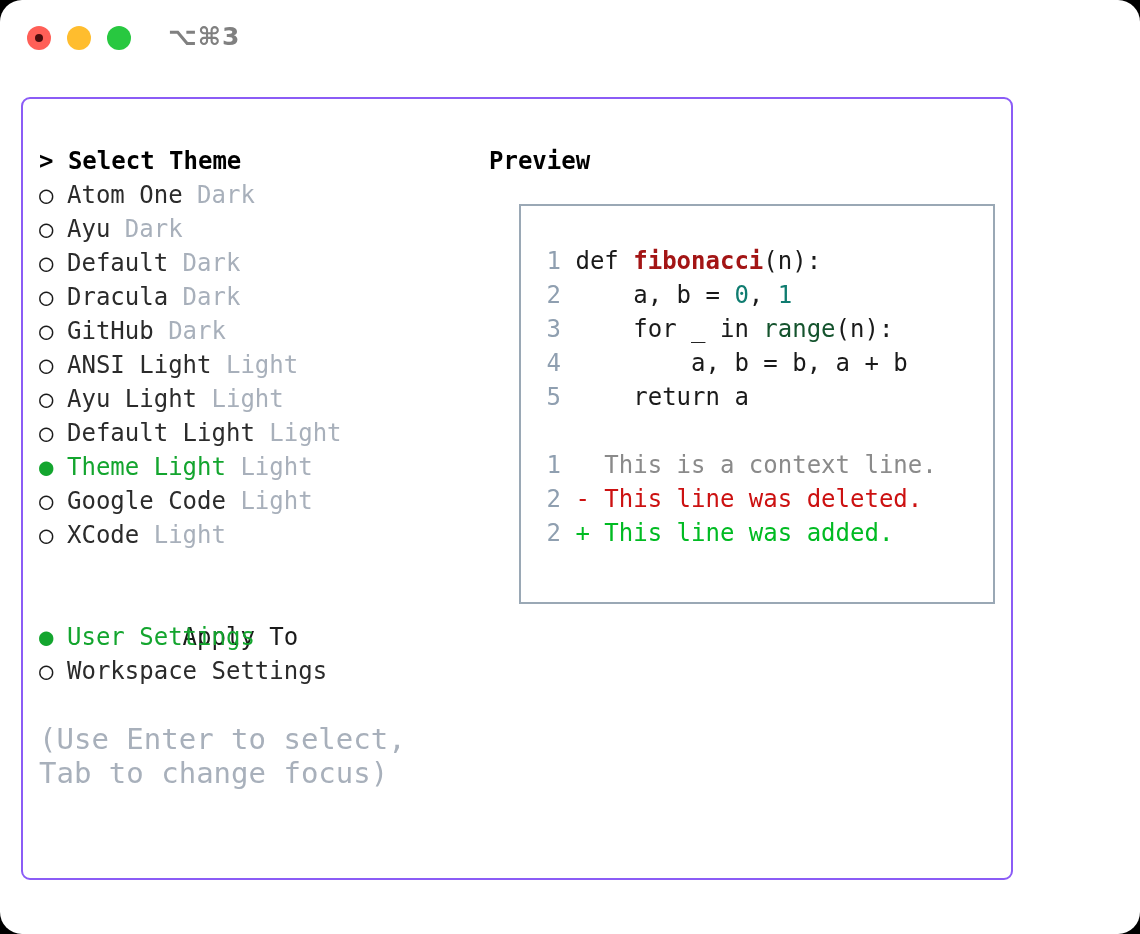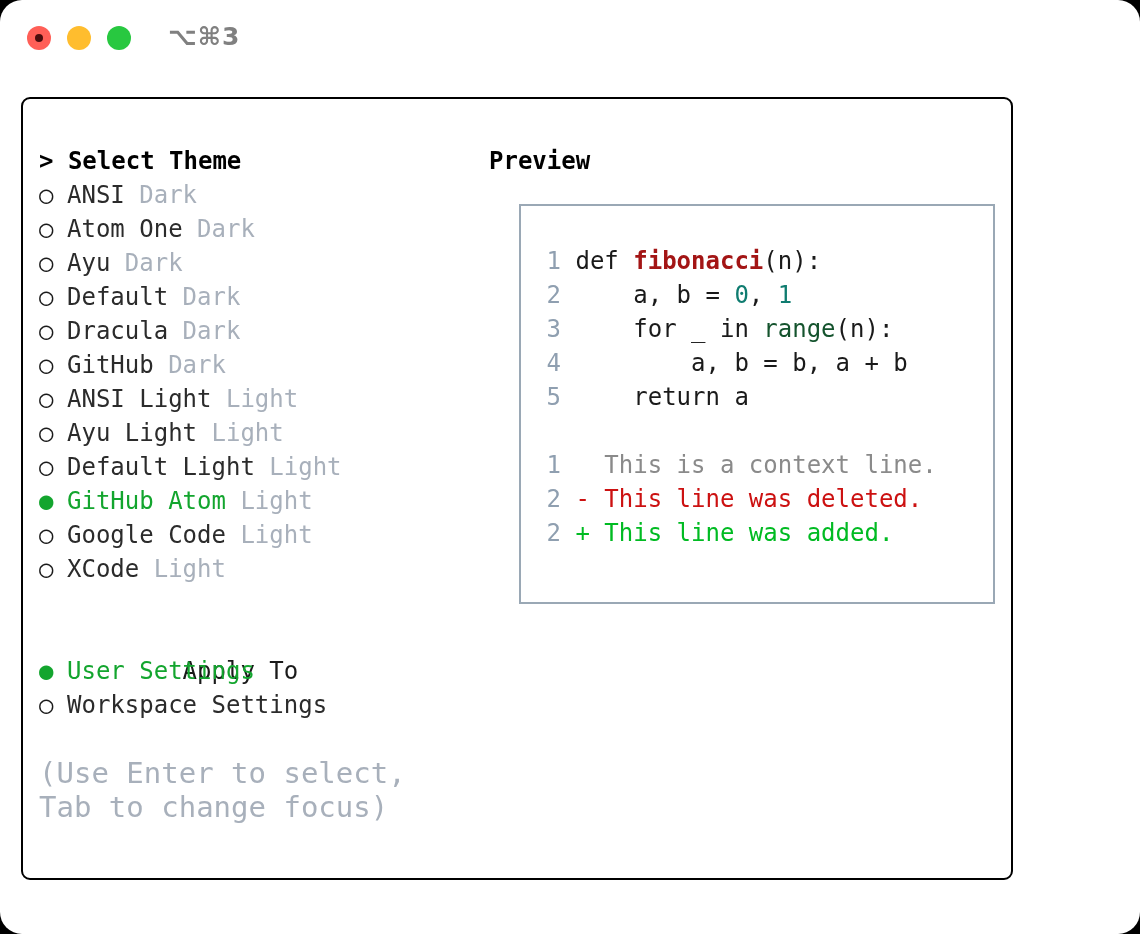--- a/index.html
+++ b/index.html
@@ -62,21 +62,21 @@
     white-space: pre;
   }
 
   
   #panel {
     position: absolute;
     left: 21px;
     top: 97px;
     width: 992px;
     height: 783px;
-    border: 2px solid #000000;
+    border: 2px solid #8b5cf6;
     border-radius: 9px;
     box-sizing: border-box;
     background: #ffffff;
   }
 
   
   #left-col {
     position: absolute;
     left: 16px;
     top: 45px;
@@ -176,30 +176,29 @@
     <div class="dot dot-yellow"></div>
     <div class="dot dot-green"></div>
     <div id="shortcut">⌥⌘3</div>
   </div>
 
   <div id="panel">
 
     <div id="left-col">
       <div class="row section-header">&gt; Select Theme</div>
       <div id="theme-list">
-          <div class="row"><span class="marker">○</span><span class="theme-name">ANSI</span><span class="tag"> Dark</span></div>
           <div class="row"><span class="marker">○</span><span class="theme-name">Atom One</span><span class="tag"> Dark</span></div>
           <div class="row"><span class="marker">○</span><span class="theme-name">Ayu</span><span class="tag"> Dark</span></div>
           <div class="row"><span class="marker">○</span><span class="theme-name">Default</span><span class="tag"> Dark</span></div>
           <div class="row"><span class="marker">○</span><span class="theme-name">Dracula</span><span class="tag"> Dark</span></div>
           <div class="row"><span class="marker">○</span><span class="theme-name">GitHub</span><span class="tag"> Dark</span></div>
           <div class="row"><span class="marker">○</span><span class="theme-name">ANSI Light</span><span class="tag"> Light</span></div>
           <div class="row"><span class="marker">○</span><span class="theme-name">Ayu Light</span><span class="tag"> Light</span></div>
           <div class="row"><span class="marker">○</span><span class="theme-name">Default Light</span><span class="tag"> Light</span></div>
-          <div class="row selected"><span class="marker">●</span><span class="theme-name">GitHub Atom</span><span class="tag"> Light</span></div>
+          <div class="row selected"><span class="marker">●</span><span class="theme-name">Theme Light</span><span class="tag"> Light</span></div>
           <div class="row"><span class="marker">○</span><span class="theme-name">Google Code</span><span class="tag"> Light</span></div>
           <div class="row"><span class="marker">○</span><span class="theme-name">XCode</span><span class="tag"> Light</span></div>
         </div>
 
       <div class="row" id="apply-header">
         <span class="marker">○</span><span>Apply To</span>
       </div>
       <div id="apply-list">
           <div class="row selected"><span class="marker">●</span><span class="theme-name">User Settings</span></div>
           <div class="row"><span class="marker">○</span><span class="theme-name">Workspace Settings</span></div>

